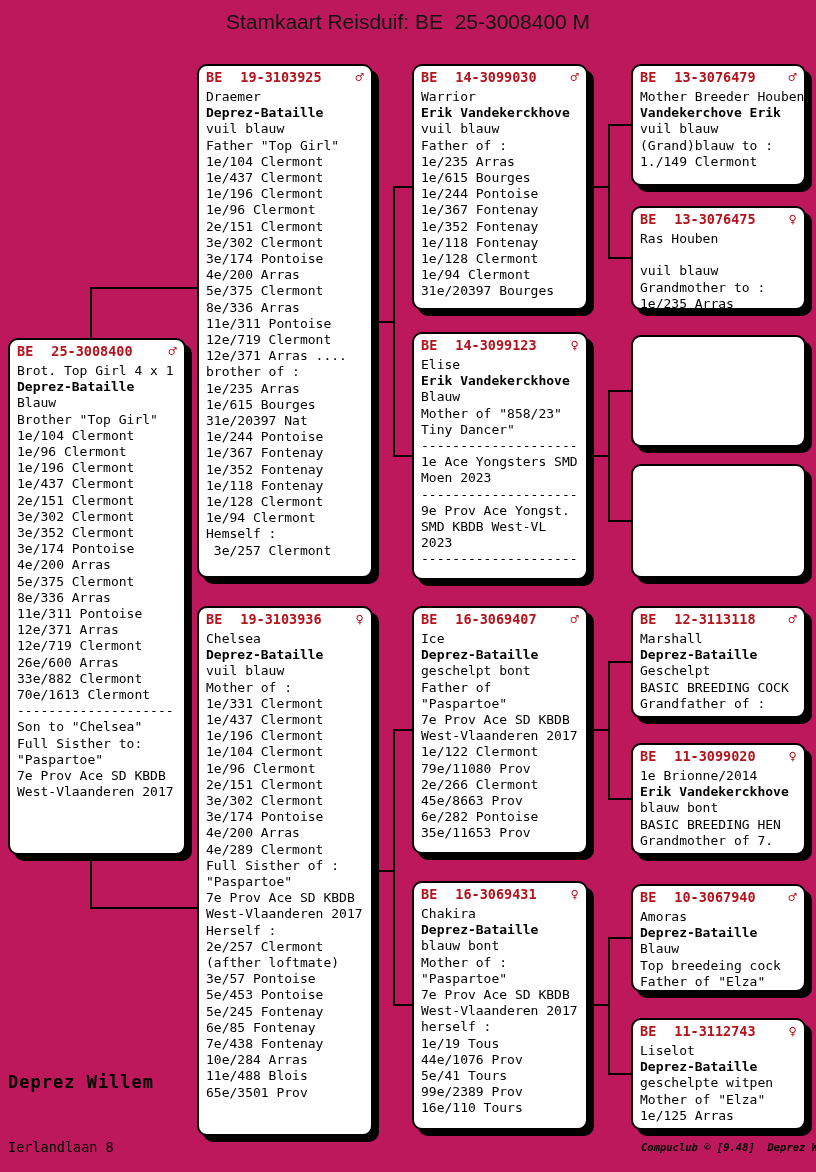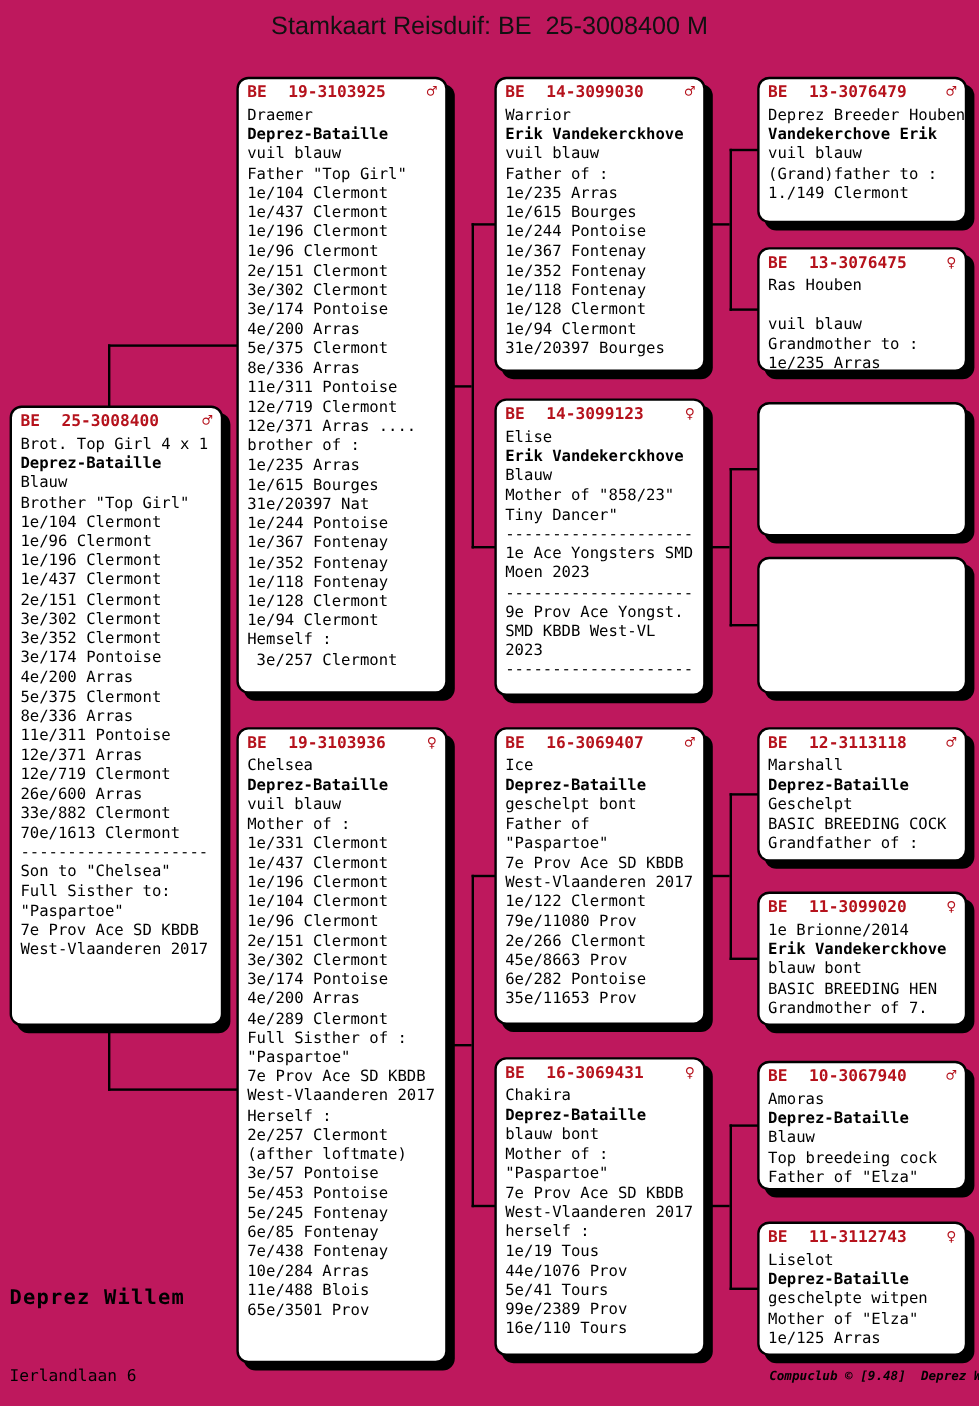--- a/index.html
+++ b/index.html
@@ -43,21 +43,21 @@
   <div class="pbox" style="left:8px;   top:338px;  width:178px; height:517px;"><div class="bhead"><span class="bsex">♂</span><span>BE</span><span class="ring">25-3008400</span></div><div class="bname">Brot. Top Girl 4 x 1</div><div class="bbreeder">Deprez-Bataille</div><div class="bline">Blauw</div><div class="bline">Brother "Top Girl"</div><div class="bline">1e/104 Clermont</div><div class="bline">1e/96 Clermont</div><div class="bline">1e/196 Clermont</div><div class="bline">1e/437 Clermont</div><div class="bline">2e/151 Clermont</div><div class="bline">3e/302 Clermont</div><div class="bline">3e/352 Clermont</div><div class="bline">3e/174 Pontoise</div><div class="bline">4e/200 Arras</div><div class="bline">5e/375 Clermont</div><div class="bline">8e/336 Arras</div><div class="bline">11e/311 Pontoise</div><div class="bline">12e/371 Arras</div><div class="bline">12e/719 Clermont</div><div class="bline">26e/600 Arras</div><div class="bline">33e/882 Clermont</div><div class="bline">70e/1613 Clermont</div><div class="bline">--------------------</div><div class="bline">Son to "Chelsea"</div><div class="bline">Full Sisther to:</div><div class="bline">"Paspartoe"</div><div class="bline">7e Prov Ace SD KBDB</div><div class="bline">West-Vlaanderen 2017</div></div>
 
   <div class="pbox" style="left:197px; top:64px;   width:176px; height:514px;"><div class="bhead"><span class="bsex">♂</span><span>BE</span><span class="ring">19-3103925</span></div><div class="bname">Draemer</div><div class="bbreeder">Deprez-Bataille</div><div class="bline">vuil blauw</div><div class="bline">Father "Top Girl"</div><div class="bline">1e/104 Clermont</div><div class="bline">1e/437 Clermont</div><div class="bline">1e/196 Clermont</div><div class="bline">1e/96 Clermont</div><div class="bline">2e/151 Clermont</div><div class="bline">3e/302 Clermont</div><div class="bline">3e/174 Pontoise</div><div class="bline">4e/200 Arras</div><div class="bline">5e/375 Clermont</div><div class="bline">8e/336 Arras</div><div class="bline">11e/311 Pontoise</div><div class="bline">12e/719 Clermont</div><div class="bline">12e/371 Arras ....</div><div class="bline">brother of :</div><div class="bline">1e/235 Arras</div><div class="bline">1e/615 Bourges</div><div class="bline">31e/20397 Nat</div><div class="bline">1e/244 Pontoise</div><div class="bline">1e/367 Fontenay</div><div class="bline">1e/352 Fontenay</div><div class="bline">1e/118 Fontenay</div><div class="bline">1e/128 Clermont</div><div class="bline">1e/94 Clermont</div><div class="bline">Hemself :</div><div class="bline"> 3e/257 Clermont</div></div>
   <div class="pbox" style="left:197px; top:606px;  width:176px; height:530px;"><div class="bhead"><span class="bsex">♀</span><span>BE</span><span class="ring">19-3103936</span></div><div class="bname">Chelsea</div><div class="bbreeder">Deprez-Bataille</div><div class="bline">vuil blauw</div><div class="bline">Mother of :</div><div class="bline">1e/331 Clermont</div><div class="bline">1e/437 Clermont</div><div class="bline">1e/196 Clermont</div><div class="bline">1e/104 Clermont</div><div class="bline">1e/96 Clermont</div><div class="bline">2e/151 Clermont</div><div class="bline">3e/302 Clermont</div><div class="bline">3e/174 Pontoise</div><div class="bline">4e/200 Arras</div><div class="bline">4e/289 Clermont</div><div class="bline">Full Sisther of :</div><div class="bline">"Paspartoe"</div><div class="bline">7e Prov Ace SD KBDB</div><div class="bline">West-Vlaanderen 2017</div><div class="bline">Herself :</div><div class="bline">2e/257 Clermont</div><div class="bline">(afther loftmate)</div><div class="bline">3e/57 Pontoise</div><div class="bline">5e/453 Pontoise</div><div class="bline">5e/245 Fontenay</div><div class="bline">6e/85 Fontenay</div><div class="bline">7e/438 Fontenay</div><div class="bline">10e/284 Arras</div><div class="bline">11e/488 Blois</div><div class="bline">65e/3501 Prov</div></div>
 
   <div class="pbox" style="left:412px; top:64px;   width:176px; height:246px;"><div class="bhead"><span class="bsex">♂</span><span>BE</span><span class="ring">14-3099030</span></div><div class="bname">Warrior</div><div class="bbreeder">Erik Vandekerckhove</div><div class="bline">vuil blauw</div><div class="bline">Father of :</div><div class="bline">1e/235 Arras</div><div class="bline">1e/615 Bourges</div><div class="bline">1e/244 Pontoise</div><div class="bline">1e/367 Fontenay</div><div class="bline">1e/352 Fontenay</div><div class="bline">1e/118 Fontenay</div><div class="bline">1e/128 Clermont</div><div class="bline">1e/94 Clermont</div><div class="bline">31e/20397 Bourges</div></div>
   <div class="pbox" style="left:412px; top:332px;  width:176px; height:248px;"><div class="bhead"><span class="bsex">♀</span><span>BE</span><span class="ring">14-3099123</span></div><div class="bname">Elise</div><div class="bbreeder">Erik Vandekerckhove</div><div class="bline">Blauw</div><div class="bline">Mother of "858/23"</div><div class="bline">Tiny Dancer"</div><div class="bline">--------------------</div><div class="bline">1e Ace Yongsters SMD</div><div class="bline">Moen 2023</div><div class="bline">--------------------</div><div class="bline">9e Prov Ace Yongst.</div><div class="bline">SMD KBDB West-VL</div><div class="bline">2023</div><div class="bline">--------------------</div></div>
   <div class="pbox" style="left:412px; top:606px;  width:176px; height:248px;"><div class="bhead"><span class="bsex">♂</span><span>BE</span><span class="ring">16-3069407</span></div><div class="bname">Ice</div><div class="bbreeder">Deprez-Bataille</div><div class="bline">geschelpt bont</div><div class="bline">Father of</div><div class="bline">"Paspartoe"</div><div class="bline">7e Prov Ace SD KBDB</div><div class="bline">West-Vlaanderen 2017</div><div class="bline">1e/122 Clermont</div><div class="bline">79e/11080 Prov</div><div class="bline">2e/266 Clermont</div><div class="bline">45e/8663 Prov</div><div class="bline">6e/282 Pontoise</div><div class="bline">35e/11653 Prov</div></div>
   <div class="pbox" style="left:412px; top:881px;  width:176px; height:249px;"><div class="bhead"><span class="bsex">♀</span><span>BE</span><span class="ring">16-3069431</span></div><div class="bname">Chakira</div><div class="bbreeder">Deprez-Bataille</div><div class="bline">blauw bont</div><div class="bline">Mother of :</div><div class="bline">"Paspartoe"</div><div class="bline">7e Prov Ace SD KBDB</div><div class="bline">West-Vlaanderen 2017</div><div class="bline">herself :</div><div class="bline">1e/19 Tous</div><div class="bline">44e/1076 Prov</div><div class="bline">5e/41 Tours</div><div class="bline">99e/2389 Prov</div><div class="bline">16e/110 Tours</div></div>
 
-  <div class="pbox" style="left:631px; top:64px;   width:175px; height:122px;"><div class="bhead"><span class="bsex">♂</span><span>BE</span><span class="ring">13-3076479</span></div><div class="bname">Deprez Breeder Houben</div><div class="bbreeder">Vandekerchove Erik</div><div class="bline">vuil blauw</div><div class="bline">(Grand)father to :</div><div class="bline">1./149 Clermont</div></div>
+  <div class="pbox" style="left:631px; top:64px;   width:175px; height:122px;"><div class="bhead"><span class="bsex">♂</span><span>BE</span><span class="ring">13-3076479</span></div><div class="bname">Mother Breeder Houben</div><div class="bbreeder">Vandekerchove Erik</div><div class="bline">vuil blauw</div><div class="bline">(Grand)blauw to :</div><div class="bline">1./149 Clermont</div></div>
   <div class="pbox" style="left:631px; top:206px;  width:175px; height:104px;"><div class="bhead"><span class="bsex">♀</span><span>BE</span><span class="ring">13-3076475</span></div><div class="bname">Ras Houben</div><div class="bbreeder"></div><div class="bline">vuil blauw</div><div class="bline">Grandmother to :</div><div class="bline">1e/235 Arras</div></div>
   <div class="pbox" style="left:631px; top:335px;  width:175px; height:112px;"></div>
   <div class="pbox" style="left:631px; top:464px;  width:175px; height:114px;"></div>
   <div class="pbox" style="left:631px; top:606px;  width:175px; height:112px;"><div class="bhead"><span class="bsex">♂</span><span>BE</span><span class="ring">12-3113118</span></div><div class="bname">Marshall</div><div class="bbreeder">Deprez-Bataille</div><div class="bline">Geschelpt</div><div class="bline">BASIC BREEDING COCK</div><div class="bline">Grandfather of :</div></div>
   <div class="pbox" style="left:631px; top:743px;  width:175px; height:112px;"><div class="bhead"><span class="bsex">♀</span><span>BE</span><span class="ring">11-3099020</span></div><div class="bname">1e Brionne/2014</div><div class="bbreeder">Erik Vandekerckhove</div><div class="bline">blauw bont</div><div class="bline">BASIC BREEDING HEN</div><div class="bline">Grandmother of 7.</div></div>
   <div class="pbox" style="left:631px; top:884px;  width:175px; height:108px;"><div class="bhead"><span class="bsex">♂</span><span>BE</span><span class="ring">10-3067940</span></div><div class="bname">Amoras</div><div class="bbreeder">Deprez-Bataille</div><div class="bline">Blauw</div><div class="bline">Top breedeing cock</div><div class="bline">Father of "Elza"</div></div>
   <div class="pbox" style="left:631px; top:1018px; width:175px; height:112px;"><div class="bhead"><span class="bsex">♀</span><span>BE</span><span class="ring">11-3112743</span></div><div class="bname">Liselot</div><div class="bbreeder">Deprez-Bataille</div><div class="bline">geschelpte witpen</div><div class="bline">Mother of "Elza"</div><div class="bline">1e/125 Arras</div></div>
 
   <div class="vline" style="left:90px;  top:287px;  height:53px;"></div>
   <div class="hline" style="left:90px;  top:287px;  width:108px;"></div>
@@ -89,21 +89,21 @@
   <div class="hline" style="left:608px; top:661px;  width:24px;"></div>
   <div class="hline" style="left:608px; top:798px;  width:24px;"></div>
 
   <div class="hline" style="left:587px; top:1004px; width:21px;"></div>
   <div class="vline" style="left:608px; top:937px;  height:138px;"></div>
   <div class="hline" style="left:608px; top:937px;  width:24px;"></div>
   <div class="hline" style="left:608px; top:1073px; width:24px;"></div>
 
   <div class="owner">
     <div class="owner-name">Deprez Willem</div>
-    <div class="owner-line">Ierlandlaan 6</div>
+    <div class="owner-line">Ierlandlaan 8</div>
     
     
     
   </div>
 
   <div class="credit">Compuclub © [9.48]  Deprez Willem</div>
 
 </div>
 
 </body></html>

